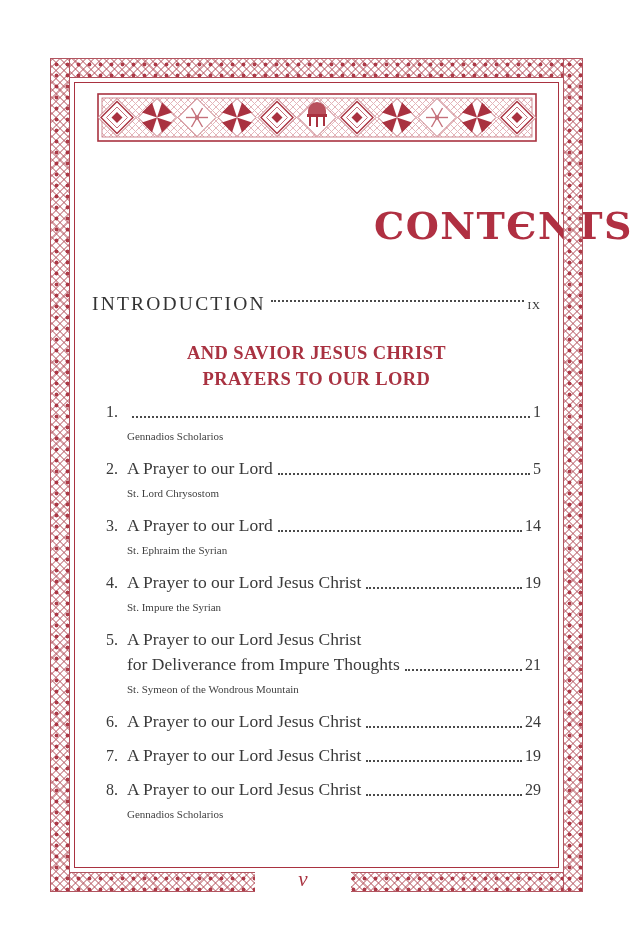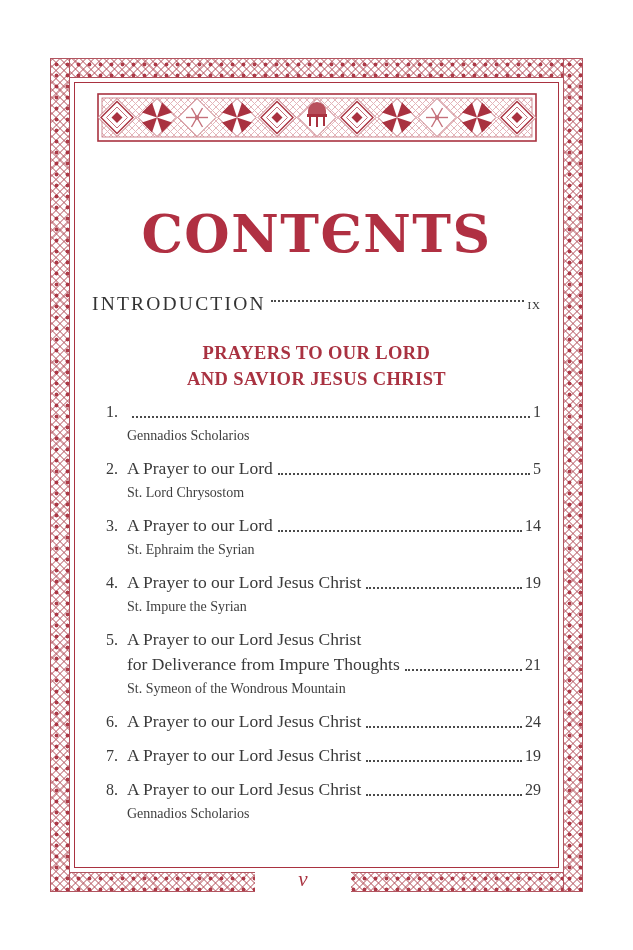--- a/index.html
+++ b/index.html
@@ -18,37 +18,37 @@
   }
   .band-top{left:50px;top:58px;width:533px;height:20px;}
   .band-bottom{left:50px;top:872px;width:533px;height:20px;}
   .band-left{left:50px;top:58px;width:20px;height:834px;}
   .band-right{left:563px;top:58px;width:20px;height:834px;}
   .inner-rule{position:absolute;left:74px;top:82px;width:485px;height:786px;border:1.5px solid #a93240;box-sizing:border-box;z-index:1;}
   .v-patch{position:absolute;left:255px;top:869px;width:96px;height:26px;background:#ffffff;z-index:2;}
   .folio{position:absolute;left:255px;top:866px;width:96px;text-align:center;font-style:italic;
     font-size:21px;line-height:26px;color:#a93240;z-index:3;}
   .head-band{position:absolute;left:97px;top:93px;z-index:1;}
-  .title{position:absolute;left:0;right:0;top:203px;margin:0;text-align:center;
-    font-family:"DejaVu Serif","Liberation Serif",serif;font-size:52px;font-weight:bold;
+  .title{position:absolute;left:0;right:0;top:203px;margin:0;text-align:right;
+    font-family:"DejaVu Serif","Liberation Serif",serif;font-size:38px;font-weight:bold;
     letter-spacing:1.5px;color:#b03042;}
   .intro-row{position:absolute;left:92px;top:291px;width:449px;display:flex;align-items:center;
     font-size:19.5px;line-height:26px;color:#333333;}
   .intro-label{letter-spacing:2.2px;}
   .sc{font-variant:small-caps;letter-spacing:1px;}
   .leader{flex:1 1 auto;min-width:12px;border-bottom:2.2px dotted #4a4a4a;margin:0 3px 6px 5px;}
   .sec-head{position:absolute;left:0;right:0;top:340px;text-align:center;color:#a93241;
     font-size:18.5px;font-weight:bold;line-height:26px;letter-spacing:0.4px;}
   .toc{position:absolute;left:92px;top:399px;width:449px;}
   .entry{margin-bottom:9px;}
   .row{display:flex;align-items:flex-end;font-size:17.5px;line-height:25px;color:#3a3a3a;}
   .num{flex:0 0 26px;width:26px;text-align:right;margin-right:9px;font-size:16px;}
   .etitle{white-space:nowrap;}
   .pnum{font-size:16px;}
-  .author{margin-left:35px;font-size:14px;line-height:22px;color:#3f3f3f;margin-top:1px;}
+  .author{margin-left:35px;font-size:11px;line-height:22px;color:#3f3f3f;margin-top:1px;}
 </style>
 </head>
 <body>
 
 <div class="page">
 
   <div class="band band-top"></div>
   <div class="band band-bottom"></div>
   <div class="band band-left"></div>
   <div class="band band-right"></div>
@@ -117,22 +117,22 @@
 
   <h1 class="title">CONTЄNTS</h1>
 
   <div class="intro-row">
     <span class="intro-label">INTRODUCTION</span>
     <span class="leader"></span>
     <span class="pnum sc">ix</span>
   </div>
 
   <div class="sec-head">
+    <div>AND SAVIOR JESUS CHRIST</div>
     <div>PRAYERS TO OUR LORD</div>
-    <div>AND SAVIOR JESUS CHRIST</div>
   </div>
 
   <div class="toc">
   <div class="entry">
     <div class="row">
       <span class="num">1.</span>
       <span class="leader"></span>
       <span class="pnum">1</span>
     </div>
 

